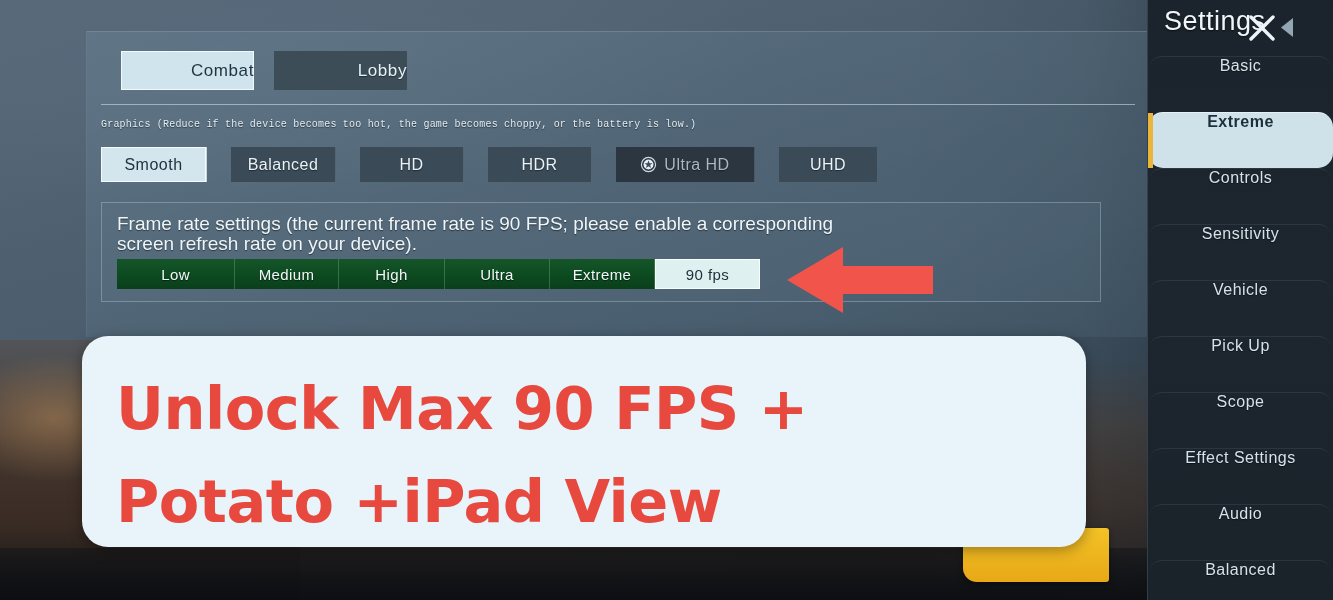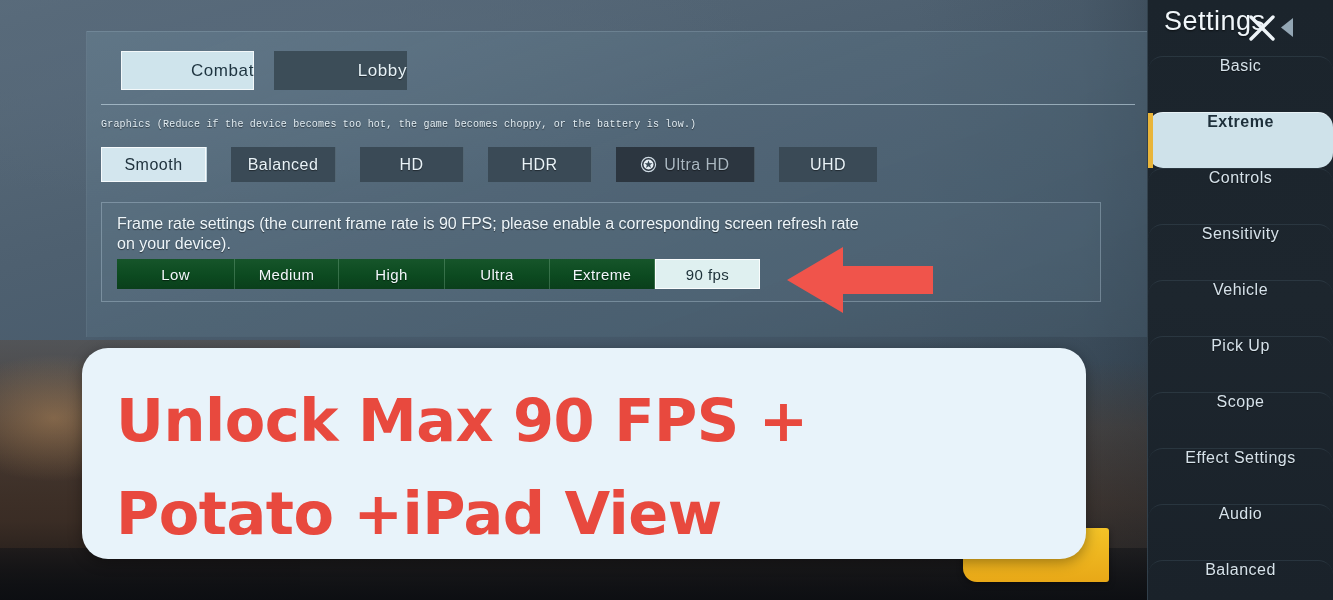--- a/index.html
+++ b/index.html
@@ -88,21 +88,21 @@
   .medal-icon { display: inline-flex; width: 17px; height: 17px; flex: 0 0 17px; }
 
   
   .fr-block {
     position: absolute; left: 14px; top: 170px; width: 1000px; height: 100px;
     border: 1px solid rgba(196,220,234,0.33);
     background: rgba(108,134,152,0.12);
   }
   .fr-label {
     position: absolute; left: 15px; top: 11px; width: 745px;
-    font-size: 16px; line-height: 20px; color: #eef6fa;
+    font-size: 19px; line-height: 20px; color: #eef6fa;
     text-shadow: 0 1px 1px rgba(0,0,0,.5);
   }
   .fr-row { position: absolute; left: 15px; top: 56px; display: flex; }
   .frbtn {
     height: 30px; display: flex; align-items: center; justify-content: center;
     font-size: 15px; color: #f2f8fb; letter-spacing: .4px;
     background: linear-gradient(180deg, #16552a 0%, #0c4a20 55%, #0a3f1b 100%);
     border-right: 1px solid rgba(150,200,165,0.30);
     text-shadow: 0 1px 1px rgba(0,0,0,.5);
   }
@@ -150,21 +150,21 @@
   
   .gold-btn {
     position: absolute; left: 963px; top: 528px; width: 146px; height: 54px;
     background: linear-gradient(180deg, #f3c327 0%, #e8a817 100%);
     border-radius: 3px 3px 3px 14px;
     box-shadow: 0 2px 6px rgba(0,0,0,.4);
   }
 
   
   .caption {
-    position: absolute; left: 82px; top: 348px; width: 1004px; height: 211px;
+    position: absolute; left: 82px; top: 336px; width: 1004px; height: 211px;
     background: #e8f3fa; border-radius: 26px;
     box-shadow: 0 3px 14px rgba(0,0,0,.35);
     padding: 26px 34px 0 34px;
   }
   .caption-line {
     font-family: "DejaVu Sans", sans-serif;
     font-weight: bold;
     font-size: 59px; line-height: 93px;
     color: #e8493e; letter-spacing: -.5px;
     white-space: nowrap;

